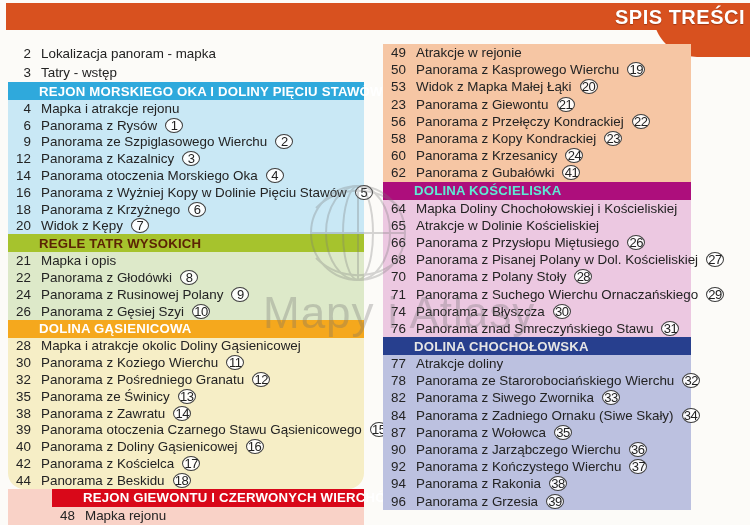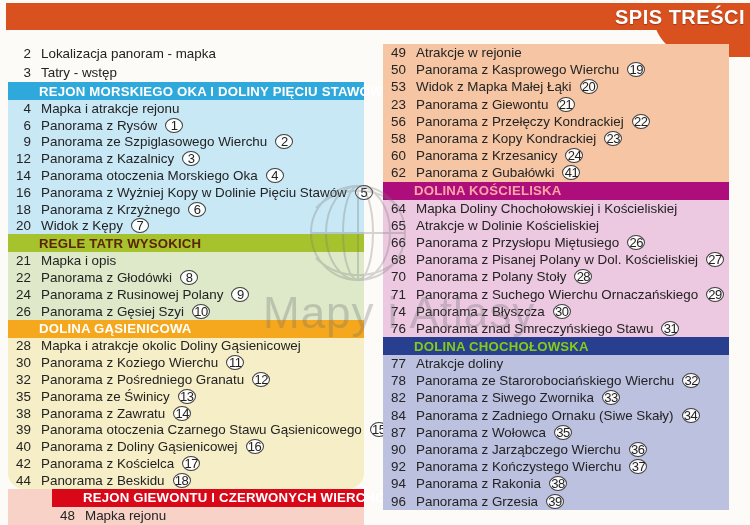--- a/index.html
+++ b/index.html
@@ -7,21 +7,21 @@
         font-family:"Liberation Sans",sans-serif;color:#232323;}
   
   .top-bar{position:absolute;top:3px;left:6px;right:0;height:27px;}
   .top-blob{position:absolute;top:3px;right:0;width:97px;height:54px;border-bottom-left-radius:44px;}
   .banner-title{position:absolute;top:6px;right:5px;color:#fff;font-size:20px;font-weight:bold;
         letter-spacing:.5px;text-shadow:0 1px 1px rgba(90,20,0,.45);z-index:3;}
   
   .col{position:absolute;top:44px;display:flex;flex-direction:column;z-index:2;}
   .col-left{left:8px;width:356px;height:481px;}
   .col-left .sec:last-child{flex:1;}
-  .col-right{left:383px;width:346px;}
+  .col-right{left:383px;width:308px;}
   .sec{flex:none;}
   .hdr{height:18px;display:flex;align-items:center;padding-left:31px;font-weight:bold;
        font-size:13.2px;letter-spacing:.2px;white-space:nowrap;}
   .row{display:flex;align-items:center;height:16.8px;font-size:13.4px;white-space:nowrap;}
   .col-right .row{height:17.2px;}
   .plain .row{height:19px;}
   .pg{flex:none;width:23px;text-align:right;margin-right:10px;}
   .lbl{white-space:nowrap;}
   .badge{display:inline-flex;justify-content:center;align-items:center;flex:none;
          min-width:14px;height:13px;padding:0 1px;margin-left:8px;
@@ -207,21 +207,21 @@
           <span class="lbl">Panorama z Krzesanicy</span>
           <span class="badge">24</span>
         </div>
         <div class="row">
           <span class="pg">62</span>
           <span class="lbl">Panorama z Gubałówki</span>
           <span class="badge">41</span>
         </div>
       </div>
       <div class="sec" style="background: rgb(236, 200, 225);">
-        <div class="hdr" style="background: rgb(173, 14, 124); color: #fca5a5;">DOLINA KOŚCIELISKA</div>
+        <div class="hdr" style="background: rgb(173, 14, 124); color: #5eead4;">DOLINA KOŚCIELISKA</div>
         <div class="row">
           <span class="pg">64</span>
           <span class="lbl">Mapka Doliny Chochołowskiej i Kościeliskiej</span>
         </div>
         <div class="row">
           <span class="pg">65</span>
           <span class="lbl">Atrakcje w Dolinie Kościeliskiej</span>
         </div>
         <div class="row">
           <span class="pg">66</span>
@@ -248,21 +248,21 @@
           <span class="lbl">Panorama z Błyszcza</span>
           <span class="badge">30</span>
         </div>
         <div class="row">
           <span class="pg">76</span>
           <span class="lbl">Panorama znad Smreczyńskiego Stawu</span>
           <span class="badge">31</span>
         </div>
       </div>
       <div class="sec" style="background: rgb(188, 193, 224);">
-        <div class="hdr" style="background: rgb(39, 63, 142); color: #84cc16;">DOLINA CHOCHOŁOWSKA</div>
+        <div class="hdr" style="background: rgb(39, 63, 142); color: #e5e5e5;">DOLINA CHOCHOŁOWSKA</div>
         <div class="row">
           <span class="pg">77</span>
           <span class="lbl">Atrakcje doliny</span>
         </div>
         <div class="row">
           <span class="pg">78</span>
           <span class="lbl">Panorama ze Starorobociańskiego Wierchu</span>
           <span class="badge">32</span>
         </div>
         <div class="row">

